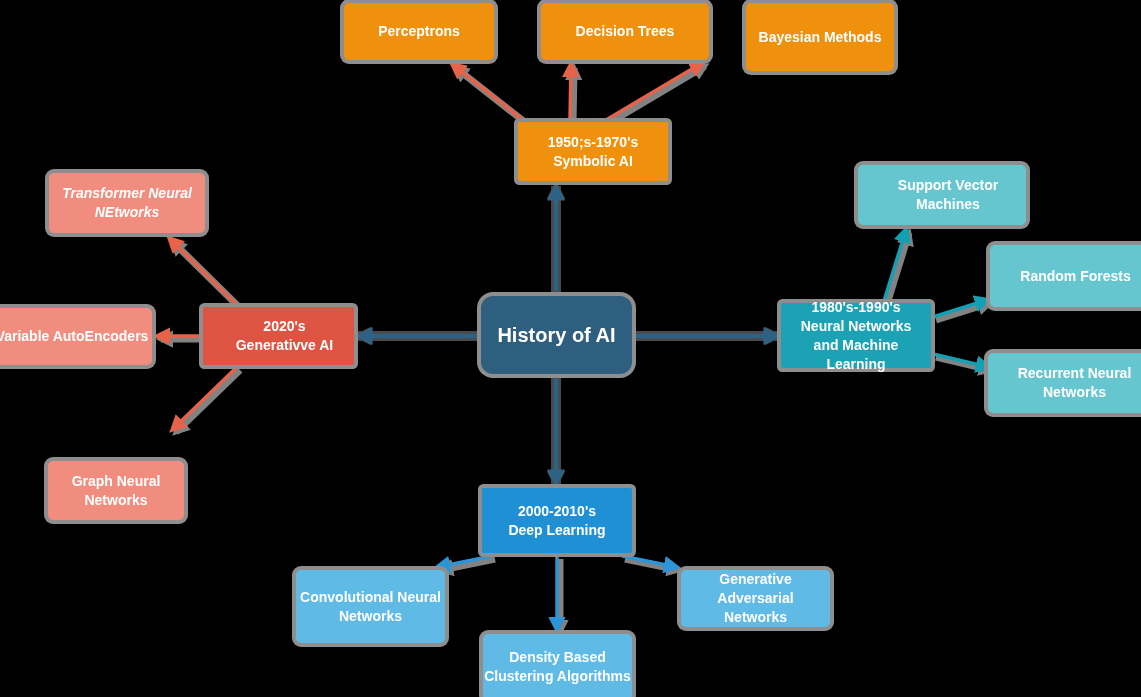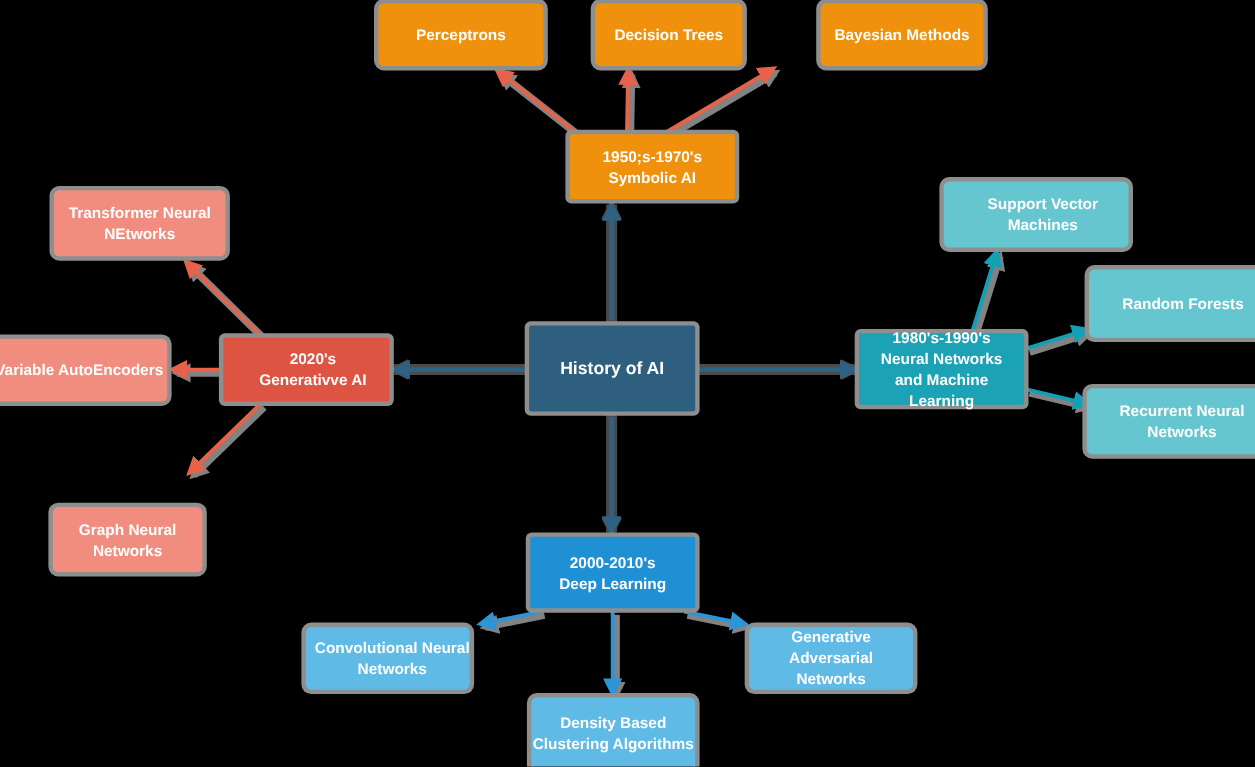--- a/index.html
+++ b/index.html
@@ -9,21 +9,21 @@
     font-family:"Liberation Sans",sans-serif;
   }
   .edges{position:absolute;left:0;top:0;width:1141px;height:697px;}
   .node{
     position:absolute;display:flex;align-items:center;justify-content:center;
     text-align:center;color:var(--text,#fff);font-weight:bold;font-size:14px;line-height:19px;
     box-shadow:0 0 0 4px var(--box-outline,#8E8E8E);border-radius:5px;
   }
   .node .lbl{white-space:pre-line;}
   .parent{border-radius:2px;}
-  .center-node{background:var(--center-fill,#2F5F7E);font-size:16px;border-radius:2px;}
+  .center-node{background:var(--center-fill,#2F5F7E);font-size:20px;border-radius:12px;}
   .orange{background:var(--orange-fill,#F0910D);margin-left:36px;}
   .red{background:var(--red-fill,#DE5442);}
   .salmon{background:var(--salmon-fill,#F18D7E);}
   .teal{background:var(--teal-fill,#1BA2B4);}
   .teal-light{background:var(--teal-light-fill,#66C6CF);padding-left:12px;}
   .blue{background:var(--blue-fill,#1E90D3);}
   .blue-light{background:var(--blue-light-fill,#5FBAE6);}
 </style>
 </head>
 <body>
@@ -110,24 +110,24 @@
     <span class="lbl">History of AI</span>
   </div>
 
   <div class="node orange parent" style="left:482px;top:122px;width:150px;height:59px;">
     <span class="lbl">1950;s-1970's
 Symbolic AI</span>
   </div>
   <div class="node orange" style="left:308px;top:3px;width:150px;height:57px;">
     <span class="lbl">Perceptrons</span>
   </div>
-  <div class="node orange" style="left:505px;top:3px;width:134px;height:57px;">
+  <div class="node orange" style="left:505px;top:3px;width:168px;height:57px;">
     <span class="lbl">Decision Trees</span>
   </div>
-  <div class="node orange" style="left:710px;top:3px;width:148px;height:57px;">
+  <div class="node orange" style="left:710px;top:3px;width:148px;height:68px;">
     <span class="lbl">Bayesian Methods</span>
   </div>
 
   <div class="node teal parent" style="left:781px;top:303px;width:150px;height:65px;">
     <span class="lbl">1980's-1990's
 Neural Networks
 and Machine
 Learning</span>
   </div>
   <div class="node teal-light" style="left:858px;top:165px;width:156px;height:60px;">
@@ -139,37 +139,37 @@
   </div>
   <div class="node teal-light" style="left:988px;top:353px;width:149px;height:60px;">
     <span class="lbl">Recurrent Neural
 Networks</span>
   </div>
 
   <div class="node red parent" style="left:203px;top:307px;width:139px;height:58px;padding-left:12px;">
     <span class="lbl">2020's
 Generativve AI</span>
   </div>
-  <div class="node salmon" style="left:49px;top:173px;width:156px;height:60px;">
+  <div class="node salmon" style="left:49px;top:173px;width:156px;height:60px;font-style:italic;">
     <span class="lbl">Transformer Neural
 NEtworks</span>
   </div>
   <div class="node salmon" style="left:-8px;top:308px;width:160px;height:57px;">
     <span class="lbl">Variable AutoEncoders</span>
   </div>
   <div class="node salmon" style="left:48px;top:426px;width:136px;height:59px;margin-top:35px;">
     <span class="lbl">Graph Neural
 Networks</span>
   </div>
 
   <div class="node blue parent" style="left:482px;top:488px;width:150px;height:65px;">
     <span class="lbl">2000-2010's
 Deep Learning</span>
   </div>
-  <div class="node blue-light" style="left:278px;top:570px;width:149px;height:57px;justify-content:flex-end;">
+  <div class="node blue-light" style="left:296px;top:570px;width:149px;height:73px;">
     <span class="lbl">Convolutional Neural
 Networks</span>
   </div>
   <div class="node blue-light" style="left:483px;top:634px;width:149px;height:66px;">
     <span class="lbl">Density Based
 Clustering Algorithms</span>
   </div>
   <div class="node blue-light" style="left:681px;top:570px;width:149px;height:57px;">
     <span class="lbl">Generative Adversarial
 Networks</span>

